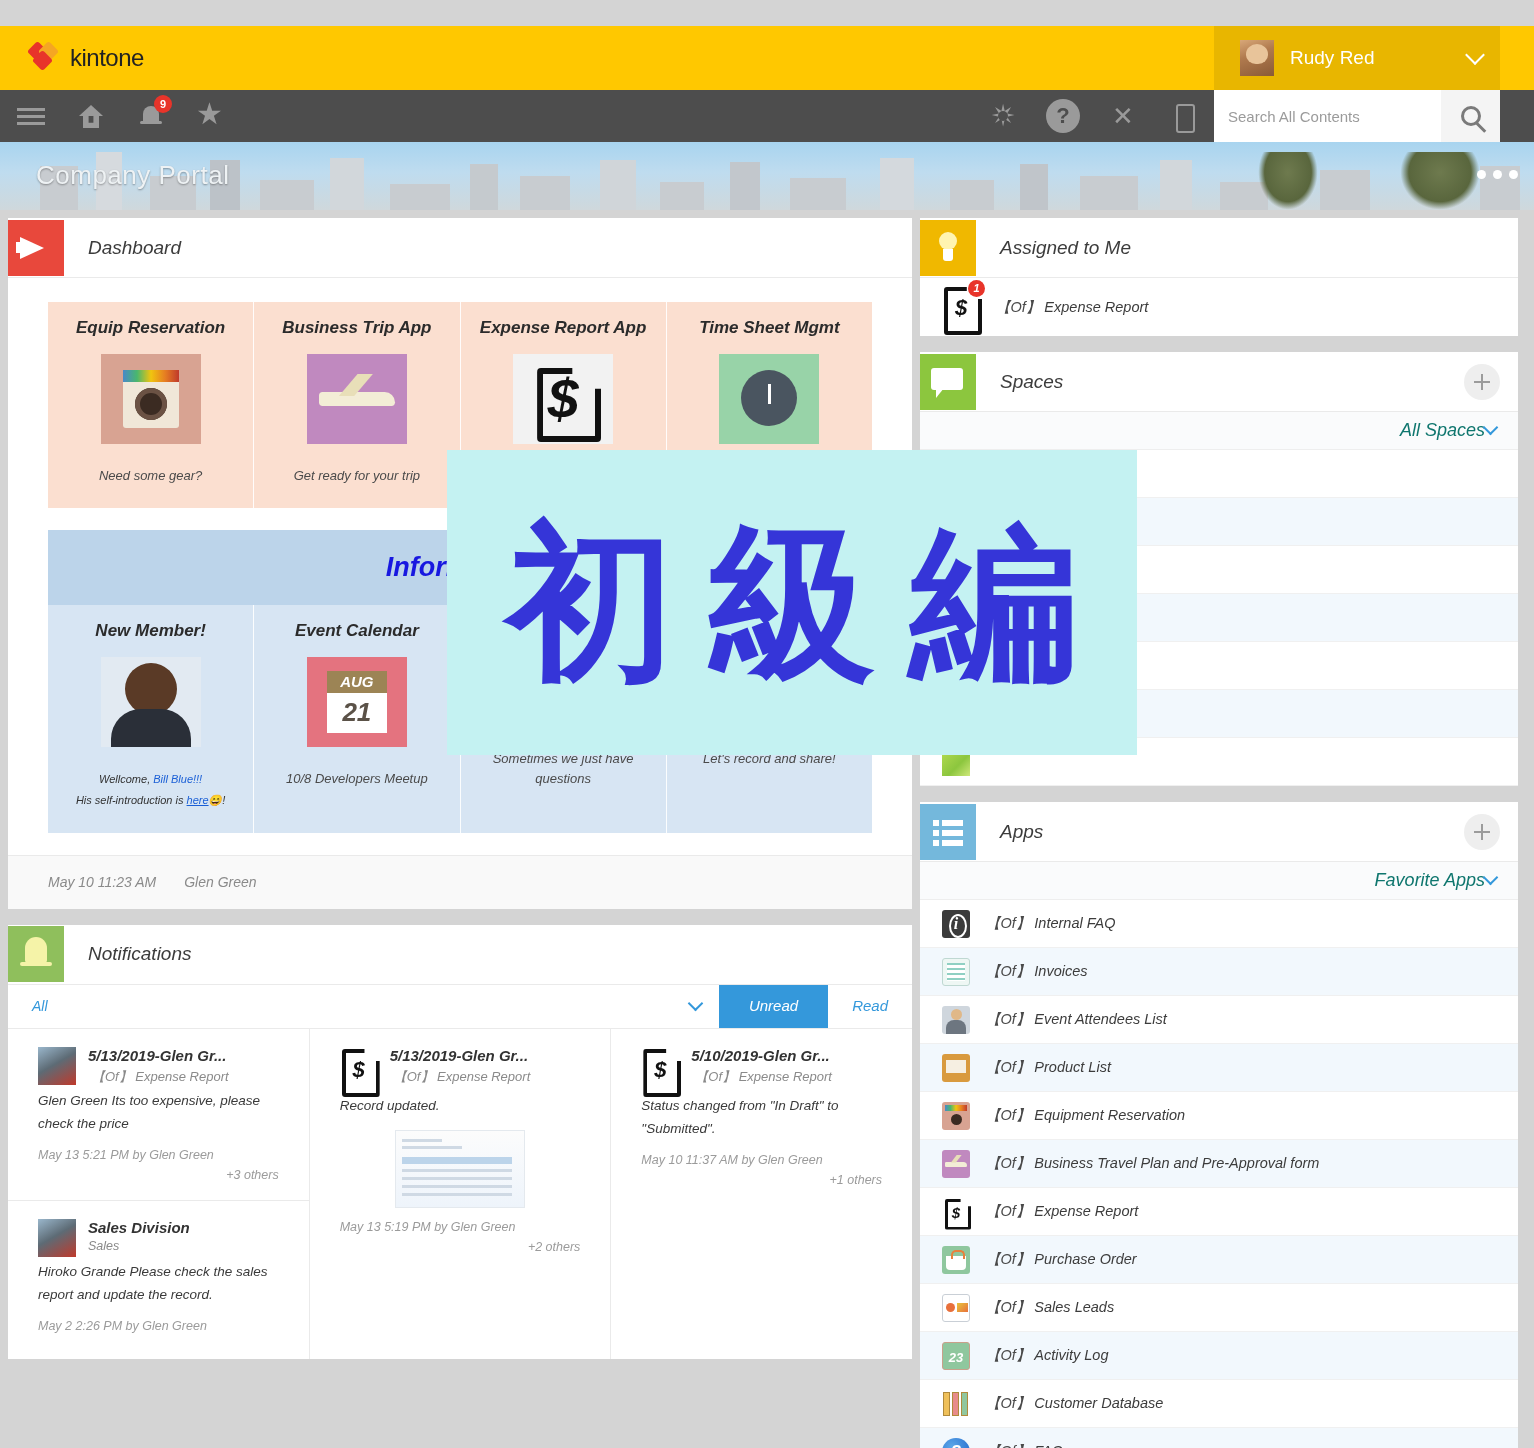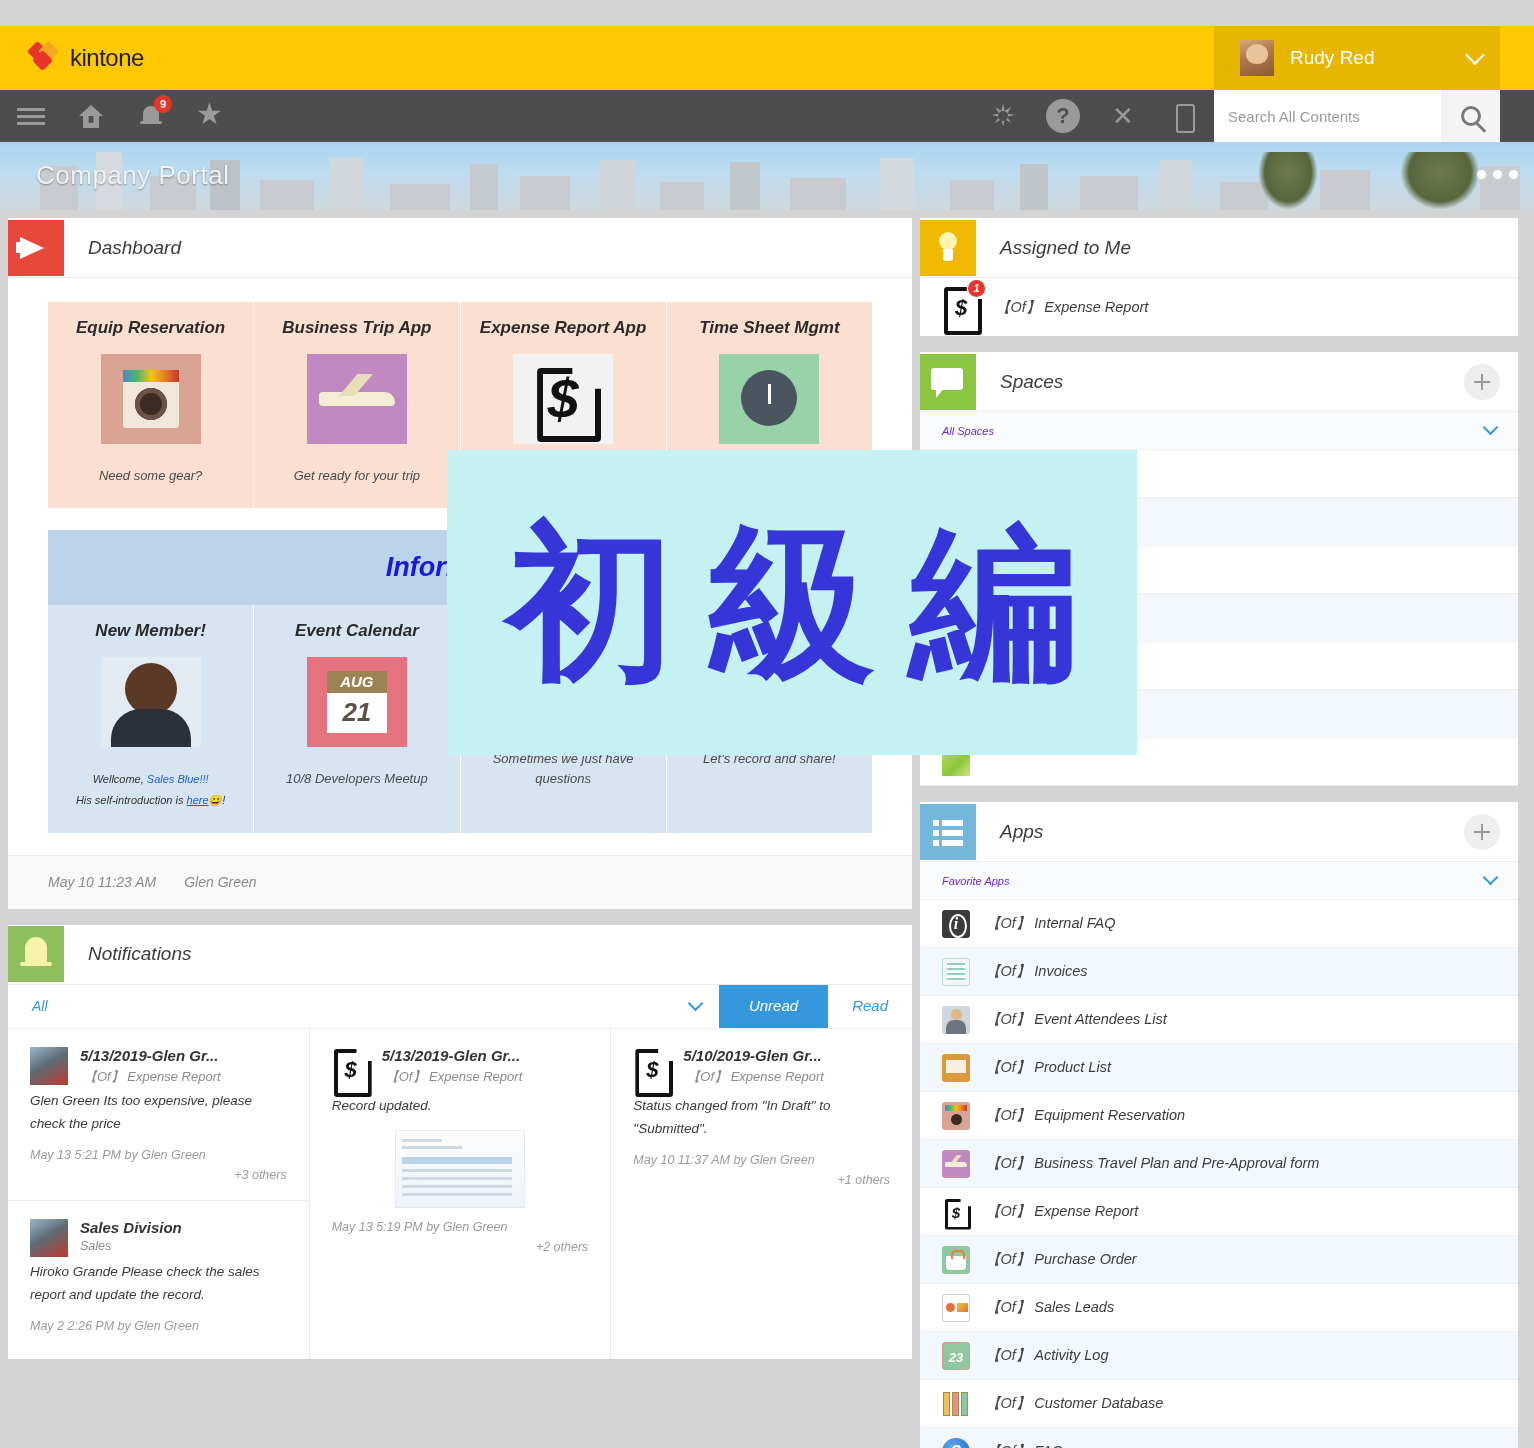--- a/index.html
+++ b/index.html
@@ -366,21 +366,21 @@
     background: #3498db; color: #fff; font-size: 15px;
     padding: 0 30px; height: 44px; line-height: 44px; cursor: pointer;
   }
   .tab-read {
     color: #3498db; font-size: 15px; padding: 0 24px;
     height: 44px; line-height: 44px; cursor: pointer;
   }
   .notif-cols { display: flex; min-height: 330px; }
   .notif-col { flex: 1; border-right: 1px solid #eaeaea; }
   .notif-col:last-child { border-right: none; }
-  .notif-item { padding: 18px 22px; border-bottom: 1px solid #eaeaea; }
+  .notif-item { padding: 18px 30px; border-bottom: 1px solid #eaeaea; }
   .notif-item:last-child { border-bottom: none; }
   .notif-top { display: flex; gap: 12px; }
   .notif-av {
     width: 38px; height: 38px; flex: 0 0 auto;
     background: linear-gradient(150deg,#9ab7cc 0%,#5d6b75 45%,#c0392b 100%);
   }
   .notif-doc {
     width: 38px; height: 44px; flex: 0 0 auto; position: relative; background: #fff;
   }
   .notif-doc:before {
@@ -417,21 +417,21 @@
     display: flex; align-items: center; height: 48px; padding: 0 22px;
     border-bottom: 1px solid #f0f0f0; cursor: pointer; gap: 16px;
   }
   .row-item:nth-child(even) { background: #F2F8FD; }
   .row-label { font-size: 14.5px; color: #3c3c3c; }
   .row-pref { color: #4a4a4a; }
   .sub-head {
     display: flex; align-items: center; height: 38px; padding: 0 22px;
     background: #FAFBFC; border-bottom: 1px solid #eee; cursor: pointer;
   }
-  .sub-head span { font-size: 11px; color: #6d28d9; flex: 1; }
+  .sub-head span { font-size: 18px; color: #0f766e; flex: 1; text-align: right; }
   .assigned-row {
     display: flex; align-items: center; height: 58px; padding: 0 22px; gap: 16px;
   }
 
   
   .app-ic { width: 28px; height: 28px; flex: 0 0 auto; position: relative; border-radius: 3px; }
   .ai-invoice { background: #eef7f4; border: 1px solid #bfd8d2; }
   .ai-invoice:before {
     content: ""; position: absolute; left: 4px; top: 4px; right: 4px; bottom: 4px;
     background: repeating-linear-gradient(180deg,#8fd0c3 0 2px,#fff 2px 5px);
@@ -659,21 +659,21 @@
         </div>
 
         <div style="height:22px;"></div>
         <div class="sec-title sec-inf">Information</div>
         <div class="card-row row-inf">
           <div class="card">
             <div class="card-title">New Member!</div>
             <div class="card-img art-person"></div>
             <div class="welcome-txt">
               <div>
-                <span>Wellcome, </span><span class="welcome-blue">Sales Blue!!!</span>
+                <span>Wellcome, </span><span class="welcome-blue">Bill Blue!!!</span>
               </div>
               <div>
                 <span>His self-introduction is </span><a href="#">here</a><span>😄</span><span>!</span>
               </div>
             </div>
           </div>
           <div class="card">
             <div class="card-title">Event Calendar</div>
             <div class="card-img art-cal">
               <div class="cal-m">AUG</div>

